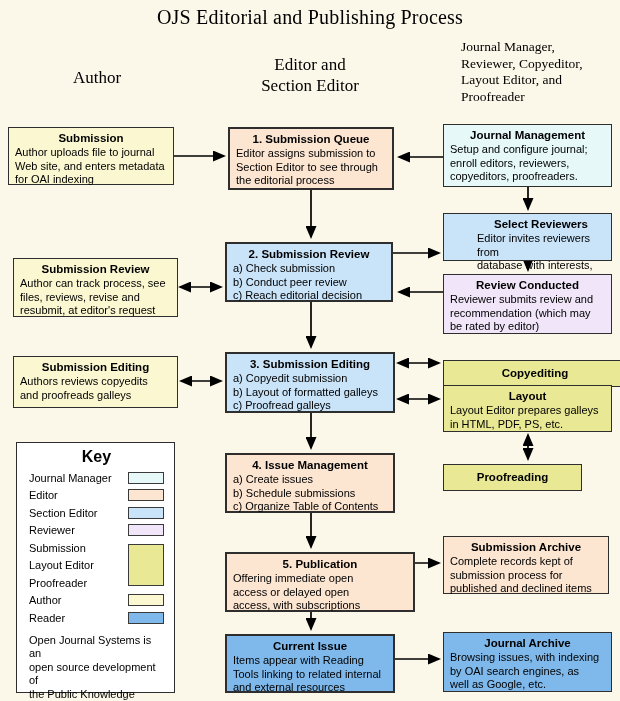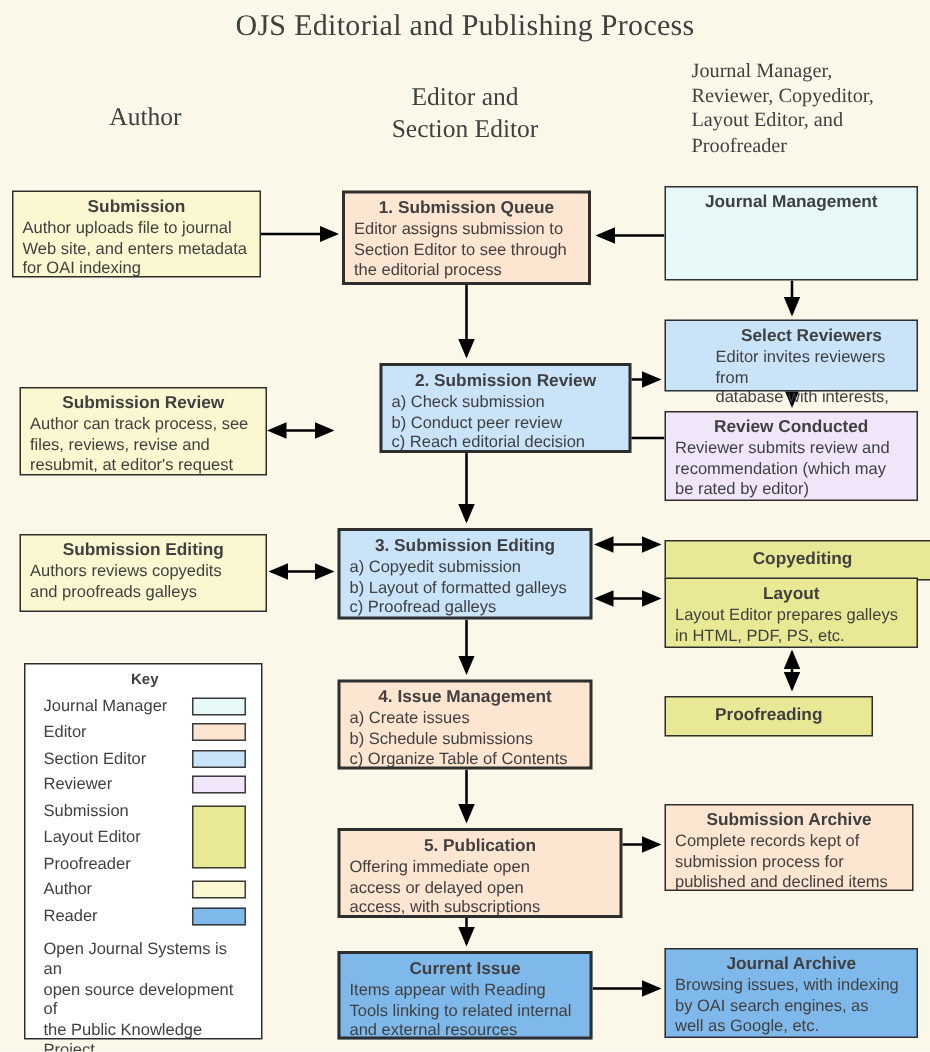--- a/index.html
+++ b/index.html
@@ -1,18 +1,18 @@
 <!DOCTYPE html>
 <html><head>
 <meta charset="utf-8">
 <style>
   html,body{margin:0;padding:0;}
   .stage{
     position:relative;width:620px;height:701px;background:#FBF7E9;
-    font-family:"Liberation Sans",sans-serif;color:#404040;overflow:hidden;
+    font-family:"Liberation Sans",sans-serif;color:#000000;overflow:hidden;
   }
   .title{
     position:absolute;top:6px;left:0;width:620px;text-align:center;
     font-family:"Liberation Serif",serif;font-size:20px;letter-spacing:.2px;
   }
   .colhead{position:absolute;font-family:"Liberation Serif",serif;white-space:pre-line;}
   .ch-author{left:37px;top:68px;width:120px;text-align:center;font-size:17px;}
   .ch-editor{left:238px;top:54px;width:144px;text-align:center;font-size:17px;line-height:21px;}
   .ch-right{left:461px;top:39px;width:155px;text-align:left;font-size:13.5px;line-height:16.5px;}
   svg.arrows{position:absolute;left:0;top:0;z-index:1;}
@@ -21,39 +21,39 @@
     position:absolute;z-index:2;border:2px solid #2e2e2e;box-sizing:border-box;
     padding:3px 6px 2px 6px;font-size:11px;line-height:13.5px;
   }
   .nt{font-weight:bold;text-align:center;font-size:11.5px;line-height:14px;margin-bottom:1px;}
   .nb{white-space:pre-line;}
   .thin{border-width:1.5px;}
   .n1{left:8px;top:127px;width:166px;height:58px;}
   .n2{left:228px;top:127px;width:166px;height:63px;}
   .n3{left:443px;top:124px;width:169px;height:63px;}
   .n4{left:443px;top:213px;width:169px;height:48px;padding-left:33px;}
-  .n5{left:225px;top:242px;width:168px;height:60px;margin-left:28px;}
+  .n5{left:225px;top:242px;width:168px;height:60px;}
   .n6{left:13px;top:258px;width:165px;height:59px;}
   .n7{left:443px;top:274px;width:169px;height:60px;}
   .n8{left:13px;top:356px;width:165px;height:52px;}
   .n9{left:225px;top:352px;width:170px;height:61px;}
   .n10{left:443px;top:360px;width:184px;height:27px;padding-top:5px;}
   .n11{left:443px;top:385px;width:169px;height:47px;}
   .n12{left:225px;top:453px;width:170px;height:60px;}
   .n13{left:443px;top:464px;width:139px;height:27px;padding-top:5px;}
   .n14{left:225px;top:552px;width:190px;height:60px;}
   .n15{left:443px;top:536px;width:166px;height:58px;}
   .n16{left:225px;top:634px;width:170px;height:59px;}
   .n17{left:443px;top:632px;width:169px;height:60px;}
   .keybox{
     position:absolute;z-index:2;left:16px;top:442px;width:159px;height:251px;
     background:#fff;border:1.5px solid #2e2e2e;box-sizing:border-box;
     padding:5px 10px 0 12px;font-size:11px;
   }
-  .key-title{font-weight:bold;text-align:center;font-size:10px;margin-bottom:3px;}
+  .key-title{font-weight:bold;text-align:center;font-size:16px;margin-bottom:3px;}
   .krow{display:flex;align-items:center;height:17.5px;}
   .krow .lbl{flex:1;}
   .sw{width:34px;height:10px;border:1.5px solid #3a3a3a;box-sizing:content-box;}
   .kgroup{display:flex;align-items:center;}
   .kgroup .lbls{flex:1;}
   .kgroup .lbls div{height:17.5px;display:flex;align-items:center;}
   .sw-tall{width:34px;height:40px;border:1.5px solid #3a3a3a;}
   .key-note{margin-top:7px;line-height:13.5px;white-space:pre-line;}
 </style>
 </head>
@@ -114,20 +114,23 @@
 
   <div class="node n2" style="background-color: rgb(252, 229, 209);">
     <div class="nt">1. Submission Queue</div>
     <div class="nb">Editor assigns submission to
 Section Editor to see through
 the editorial process</div>
   </div>
 
   <div class="node thin n3" style="background-color: rgb(230, 248, 248);">
     <div class="nt">Journal Management</div>
+    <div class="nb">Setup and configure journal;
+enroll editors, reviewers,
+copyeditors, proofreaders.</div>
   </div>
 
   <div class="node thin n4" style="background-color: rgb(201, 227, 248);">
     <div class="nt">Select Reviewers</div>
     <div class="nb">Editor invites reviewers from
 database with interests, load</div>
   </div>
 
   <div class="node n5" style="background-color: rgb(201, 227, 248);">
     <div class="nt">2. Submission Review</div>

